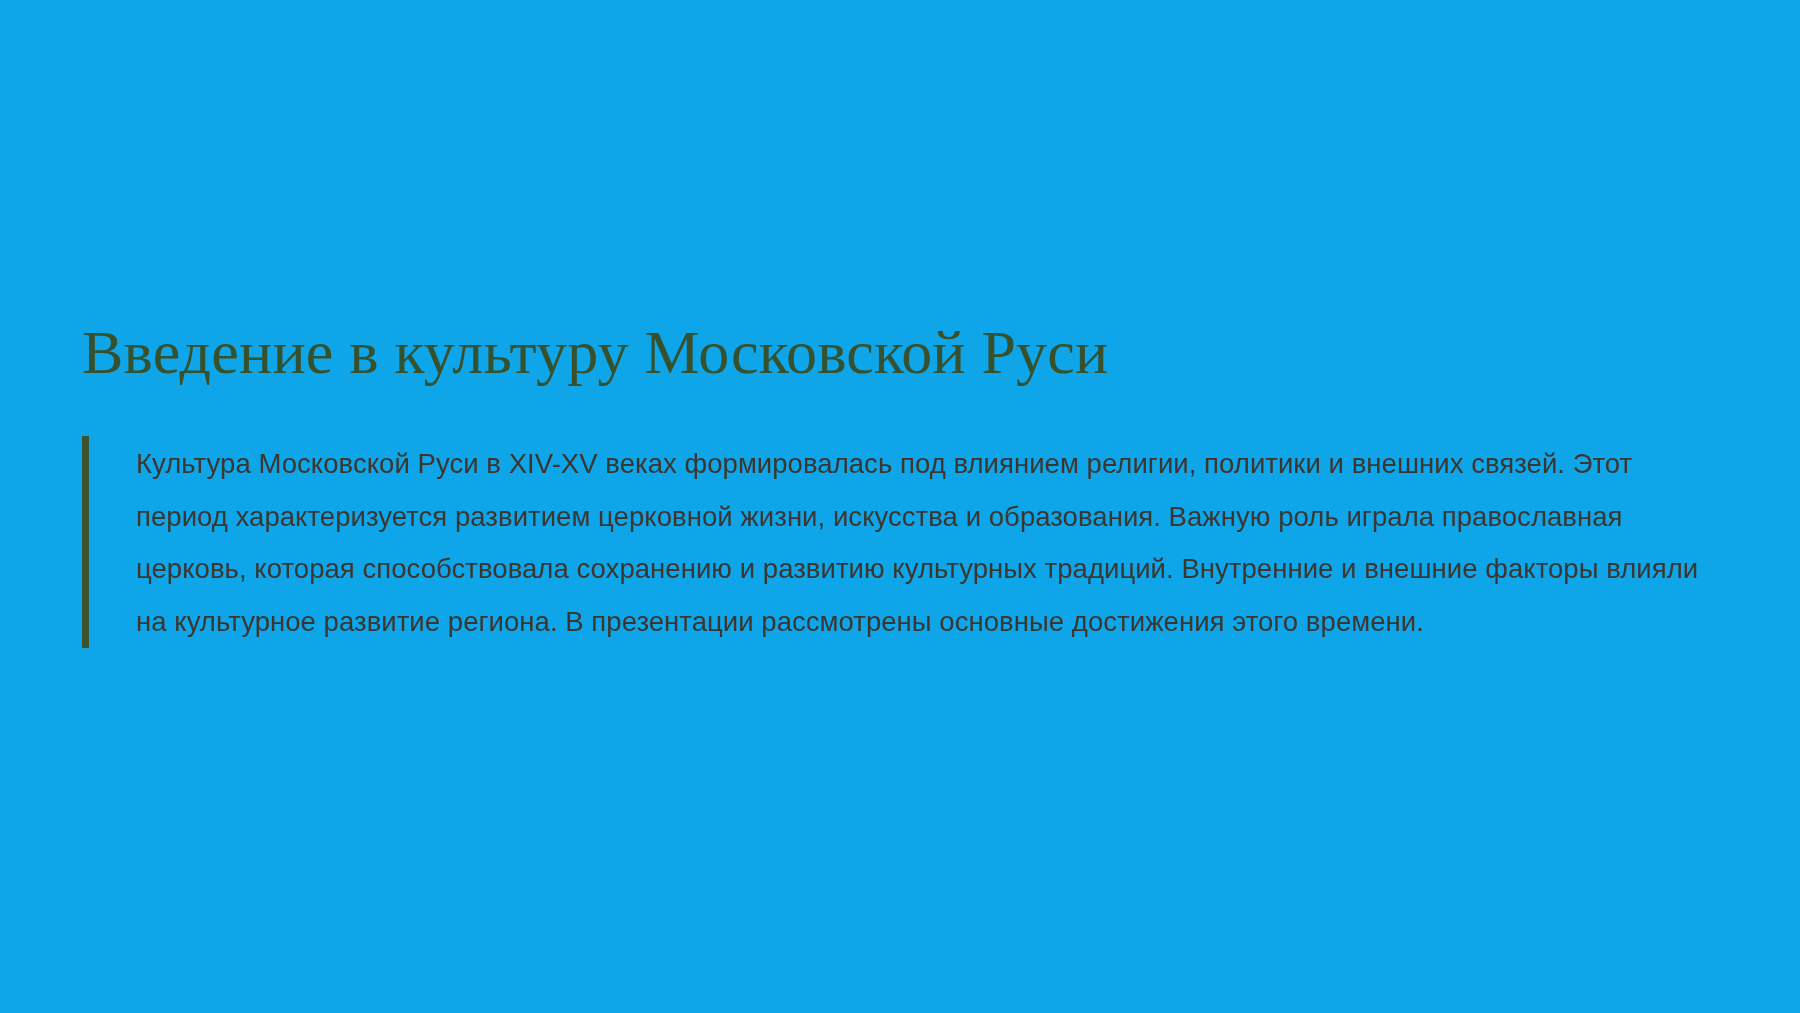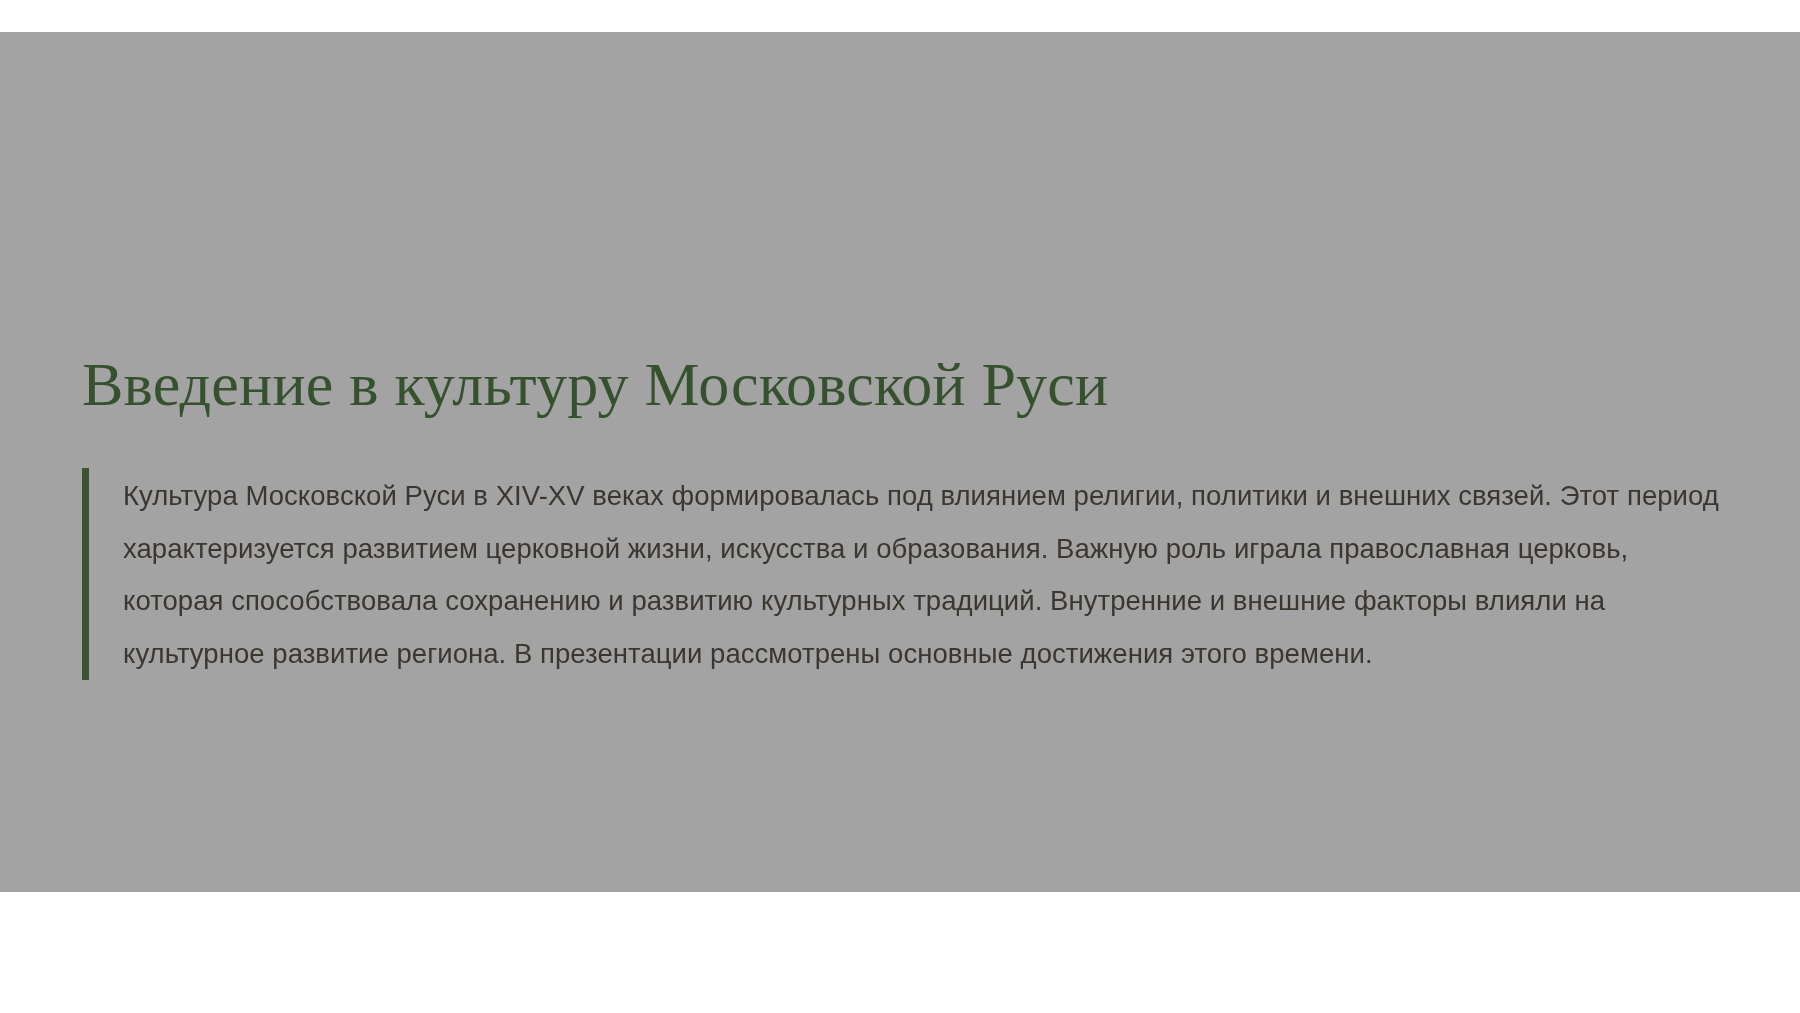--- a/index.html
+++ b/index.html
@@ -10,24 +10,23 @@
   body {
     width: 1800px;
     height: 1013px;
     overflow: hidden;
     font-family: "Liberation Sans", sans-serif;
   }
 
   .slide {
     position: relative;
     width: 1800px;
-    height: 860px;
-    background: #a3a3a3;
+    height: 1013px;
+    background: #0ea5e9;
     box-sizing: border-box;
-    margin-top: 32px;
   }
 
   .slide-content {
     position: absolute;
     left: 82px;
     top: 318px;
     width: 1640px;
   }
 
   .slide-title {
@@ -49,21 +48,21 @@
 
   .quote-bar {
     flex: 0 0 auto;
     width: 7px;
     background: #3C5330;
     border-radius: 0;
   }
 
   .quote-body {
     flex: 1 1 auto;
-    padding-left: 34px;
+    padding-left: 47px;
     padding-top: 2px;
   }
 
   .quote-text {
     margin: 0;
     font-family: "Liberation Sans", "DejaVu Sans", sans-serif;
     font-weight: 400;
     font-size: 27.5px;
     line-height: 52.5px;
     color: #3B3630;

